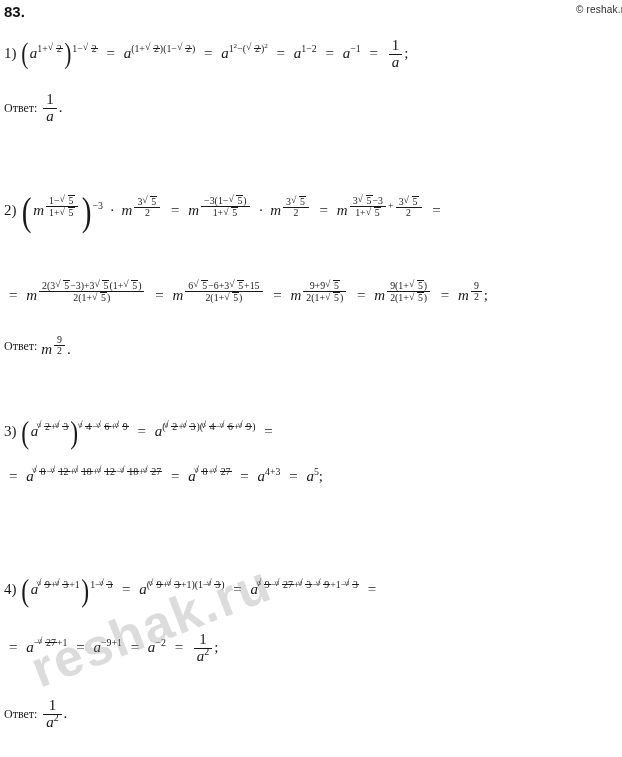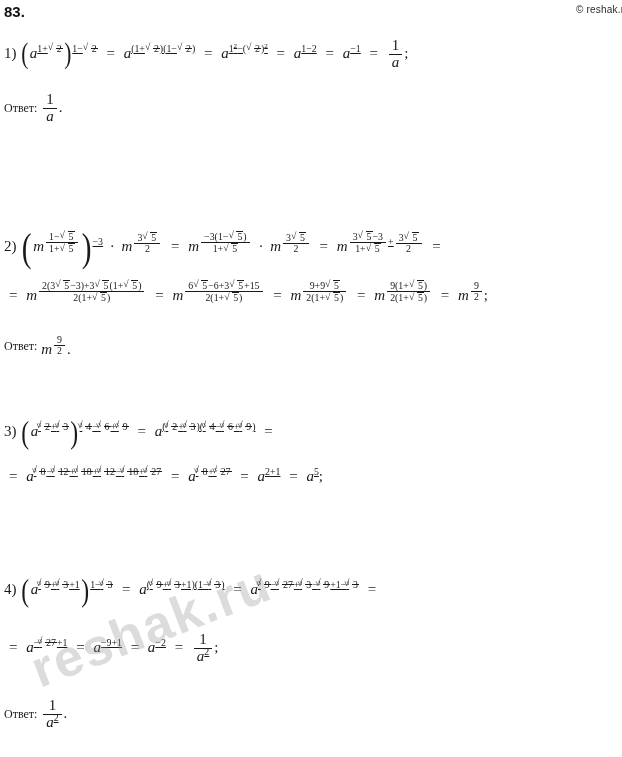--- a/index.html
+++ b/index.html
@@ -57,21 +57,20 @@
   .ans-label {
     font-family: "Liberation Serif", serif;
     font-size: 12px;
   }
   
   .m { font-style: italic; font-family: "Liberation Serif", serif; }
   .sup {
     font-size: 0.66em;
     vertical-align: super;
     line-height: 0;
-    text-decoration: underline;
   }
   .sup .sup { font-size: 0.72em; }
   .frac {
     display: inline-block;
     vertical-align: middle;
     text-align: center;
     line-height: 1.05;
     margin: 0 2px;
   }
   .frac > .num {
@@ -163,21 +162,21 @@
 
   <div class="block" style="top:92px;">
     <div class="line">
       <span class="ans-label">Ответ:</span>
       <span class="grp">
         <span class="frac"><span class="num">1</span><span class="den m">a</span></span>.
       </span>
     </div>
   </div>
 
-  <div class="block" style="top:195px;margin-top:36px;">
+  <div class="block" style="top:195px;">
     <div class="line">
       <span class="idx">2)</span>
       <span class="grp">
         <span class="paren-big" style="font-size:2.6em;">(</span><span class="m">m</span><span class="sup"><span class="frac"><span class="num">1−<span class="sqrt"><span class="rad">5</span></span></span><span class="den">1+<span class="sqrt"><span class="rad">5</span></span></span></span></span><span class="paren-big" style="font-size:2.6em;">)</span><span class="sup">−3</span>
         <span class="op">·</span>
         <span class="m">m</span><span class="sup"><span class="frac"><span class="num">3<span class="sqrt"><span class="rad">5</span></span></span><span class="den">2</span></span></span>
         <span class="eq">=</span>
         <span class="m">m</span><span class="sup"><span class="frac"><span class="num">−3(1−<span class="sqrt"><span class="rad">5</span></span>)</span><span class="den">1+<span class="sqrt"><span class="rad">5</span></span></span></span></span>
         <span class="op">·</span>
         <span class="m">m</span><span class="sup"><span class="frac"><span class="num">3<span class="sqrt"><span class="rad">5</span></span></span><span class="den">2</span></span></span>
@@ -227,21 +226,21 @@
   </div>
 
   <div class="block" style="top:468px;">
     <div class="line">
       <span class="grp">
         <span class="eq">=</span>
         <span class="m">a</span><span class="sup"><span class="root-idx">3</span><span class="sqrt"><span class="rad">8</span></span>−<span class="root-idx">3</span><span class="sqrt"><span class="rad">12</span></span>+<span class="root-idx">3</span><span class="sqrt"><span class="rad">18</span></span>+<span class="root-idx">3</span><span class="sqrt"><span class="rad">12</span></span>−<span class="root-idx">3</span><span class="sqrt"><span class="rad">18</span></span>+<span class="root-idx">3</span><span class="sqrt"><span class="rad">27</span></span></span>
         <span class="eq">=</span>
         <span class="m">a</span><span class="sup"><span class="root-idx">3</span><span class="sqrt"><span class="rad">8</span></span>+<span class="root-idx">3</span><span class="sqrt"><span class="rad">27</span></span></span>
         <span class="eq">=</span>
-        <span class="m">a</span><span class="sup">2+1</span>
+        <span class="m">a</span><span class="sup">4+3</span>
         <span class="eq">=</span>
         <span class="m">a</span><span class="sup">5</span>;
       </span>
     </div>
   </div>
 
 
   <div class="block" style="top:578px;">
     <div class="line">
       <span class="idx">4)</span>

